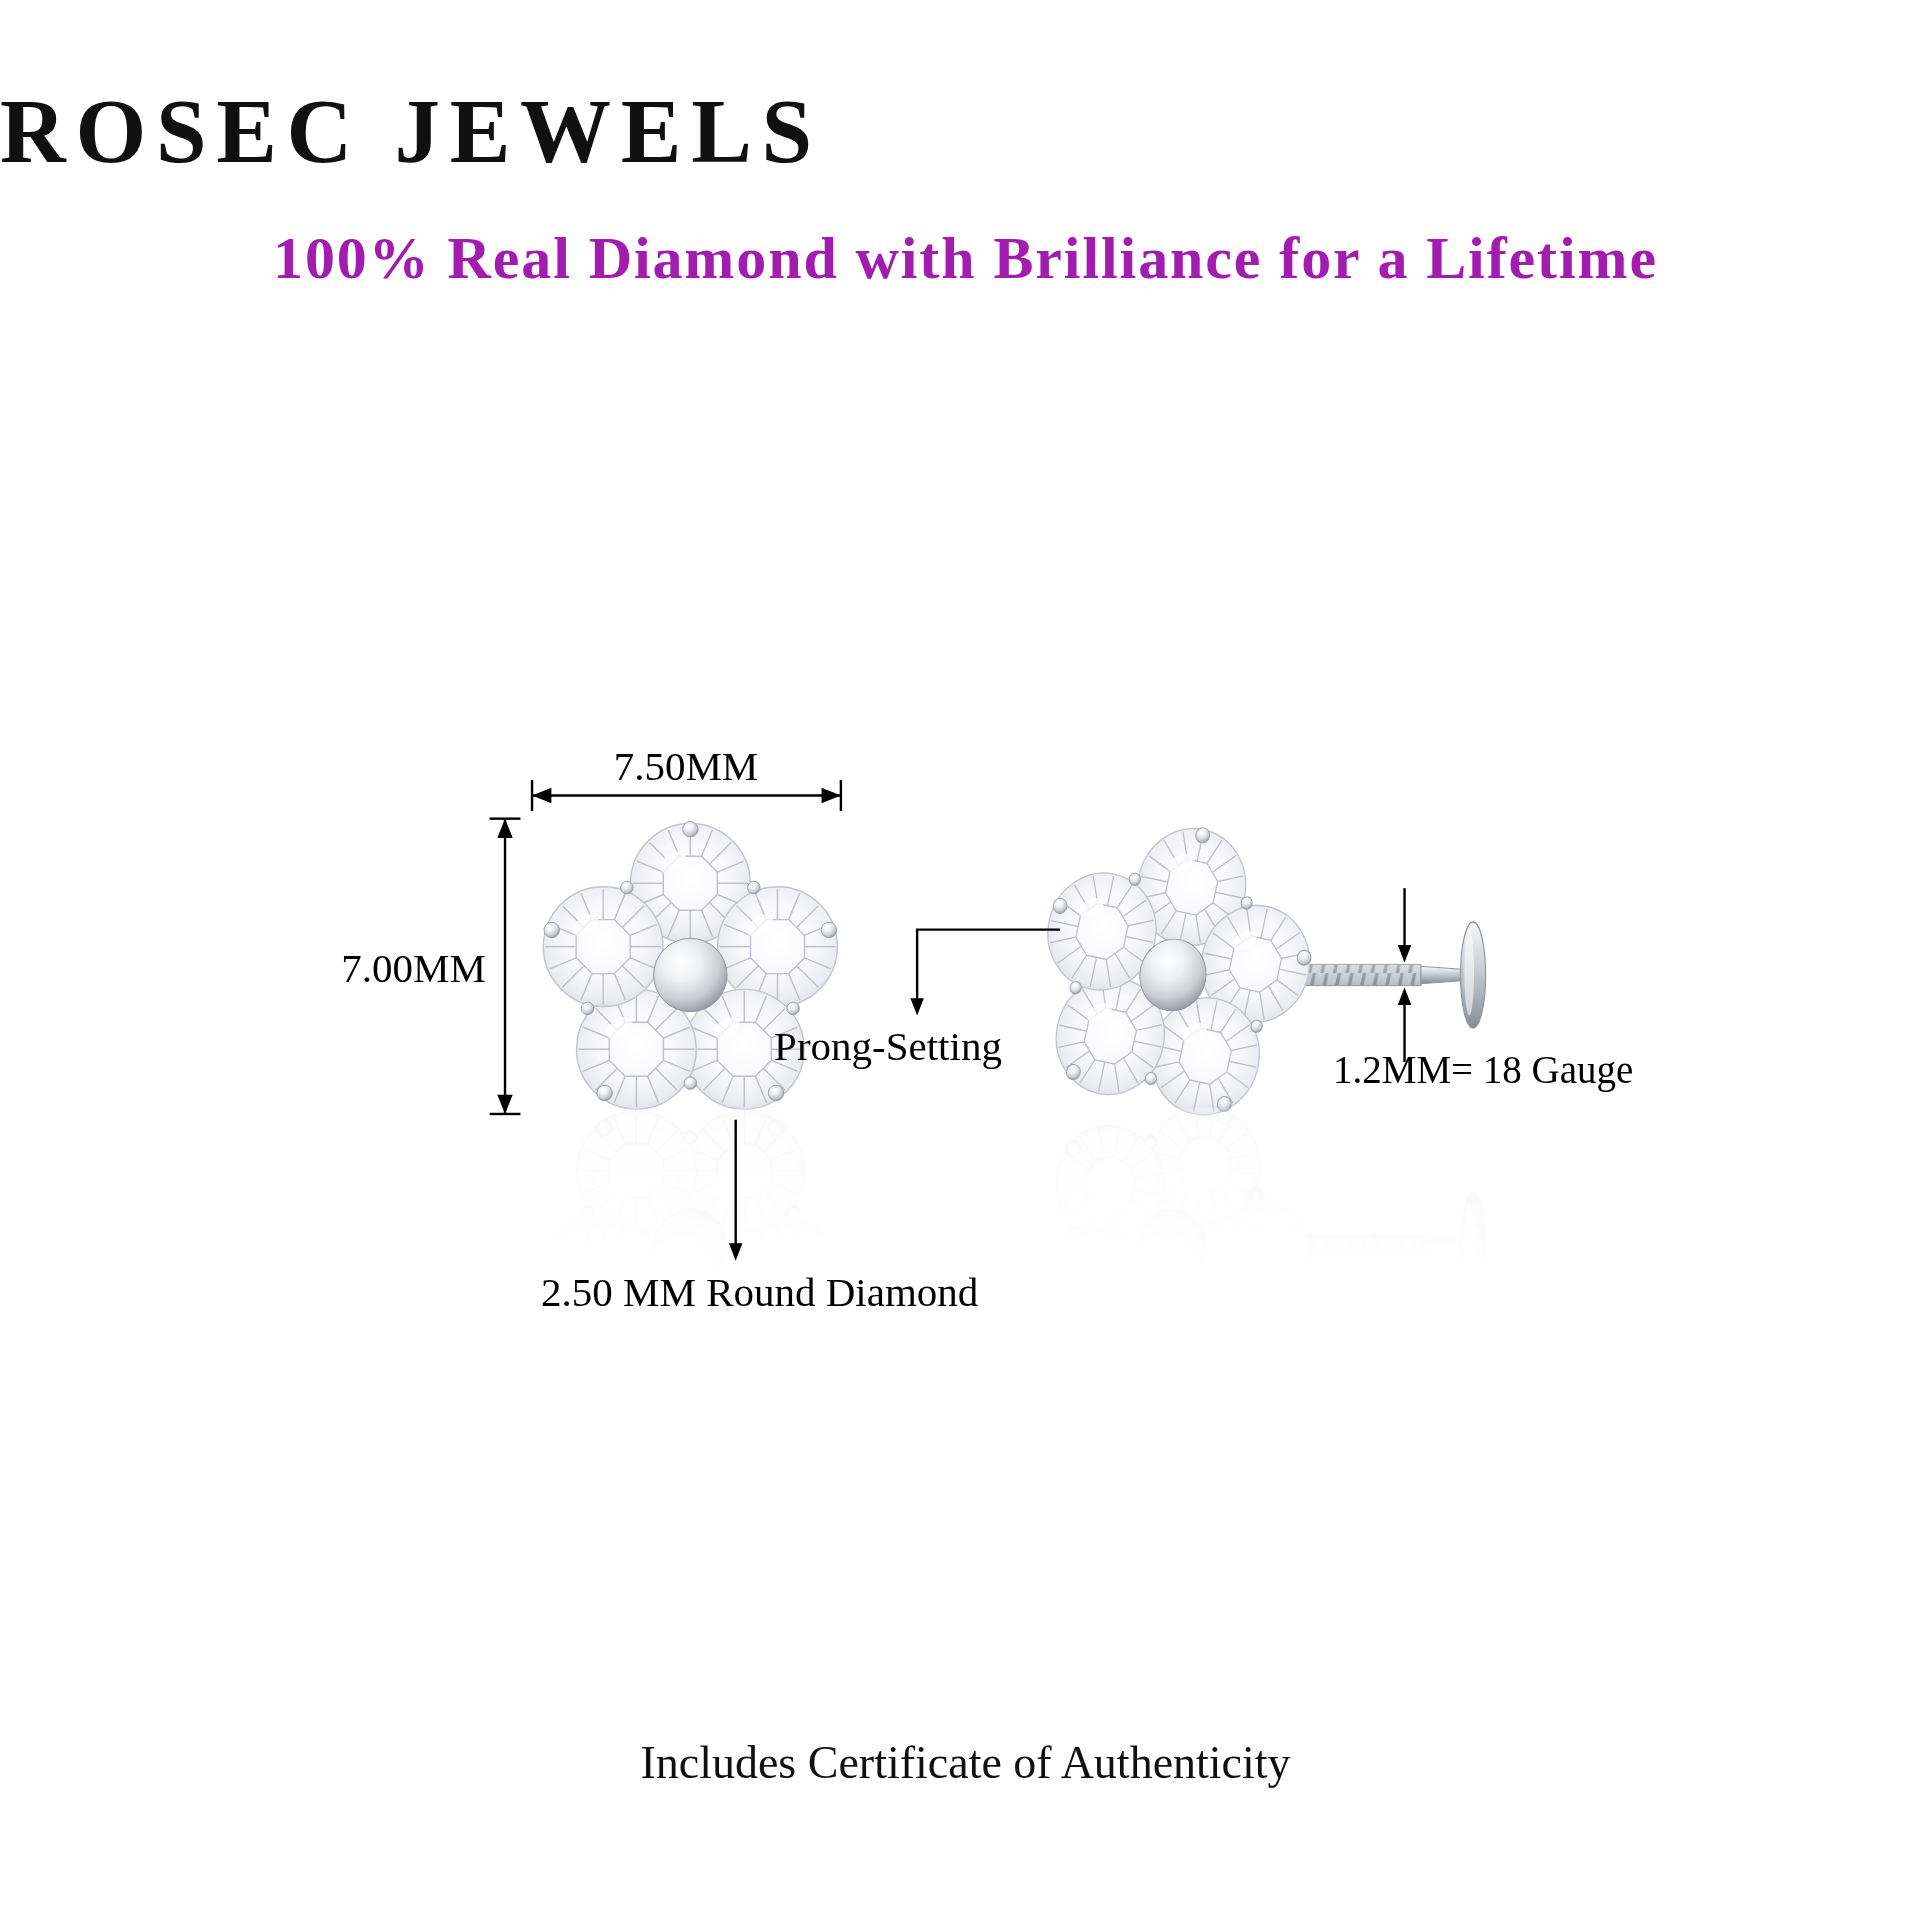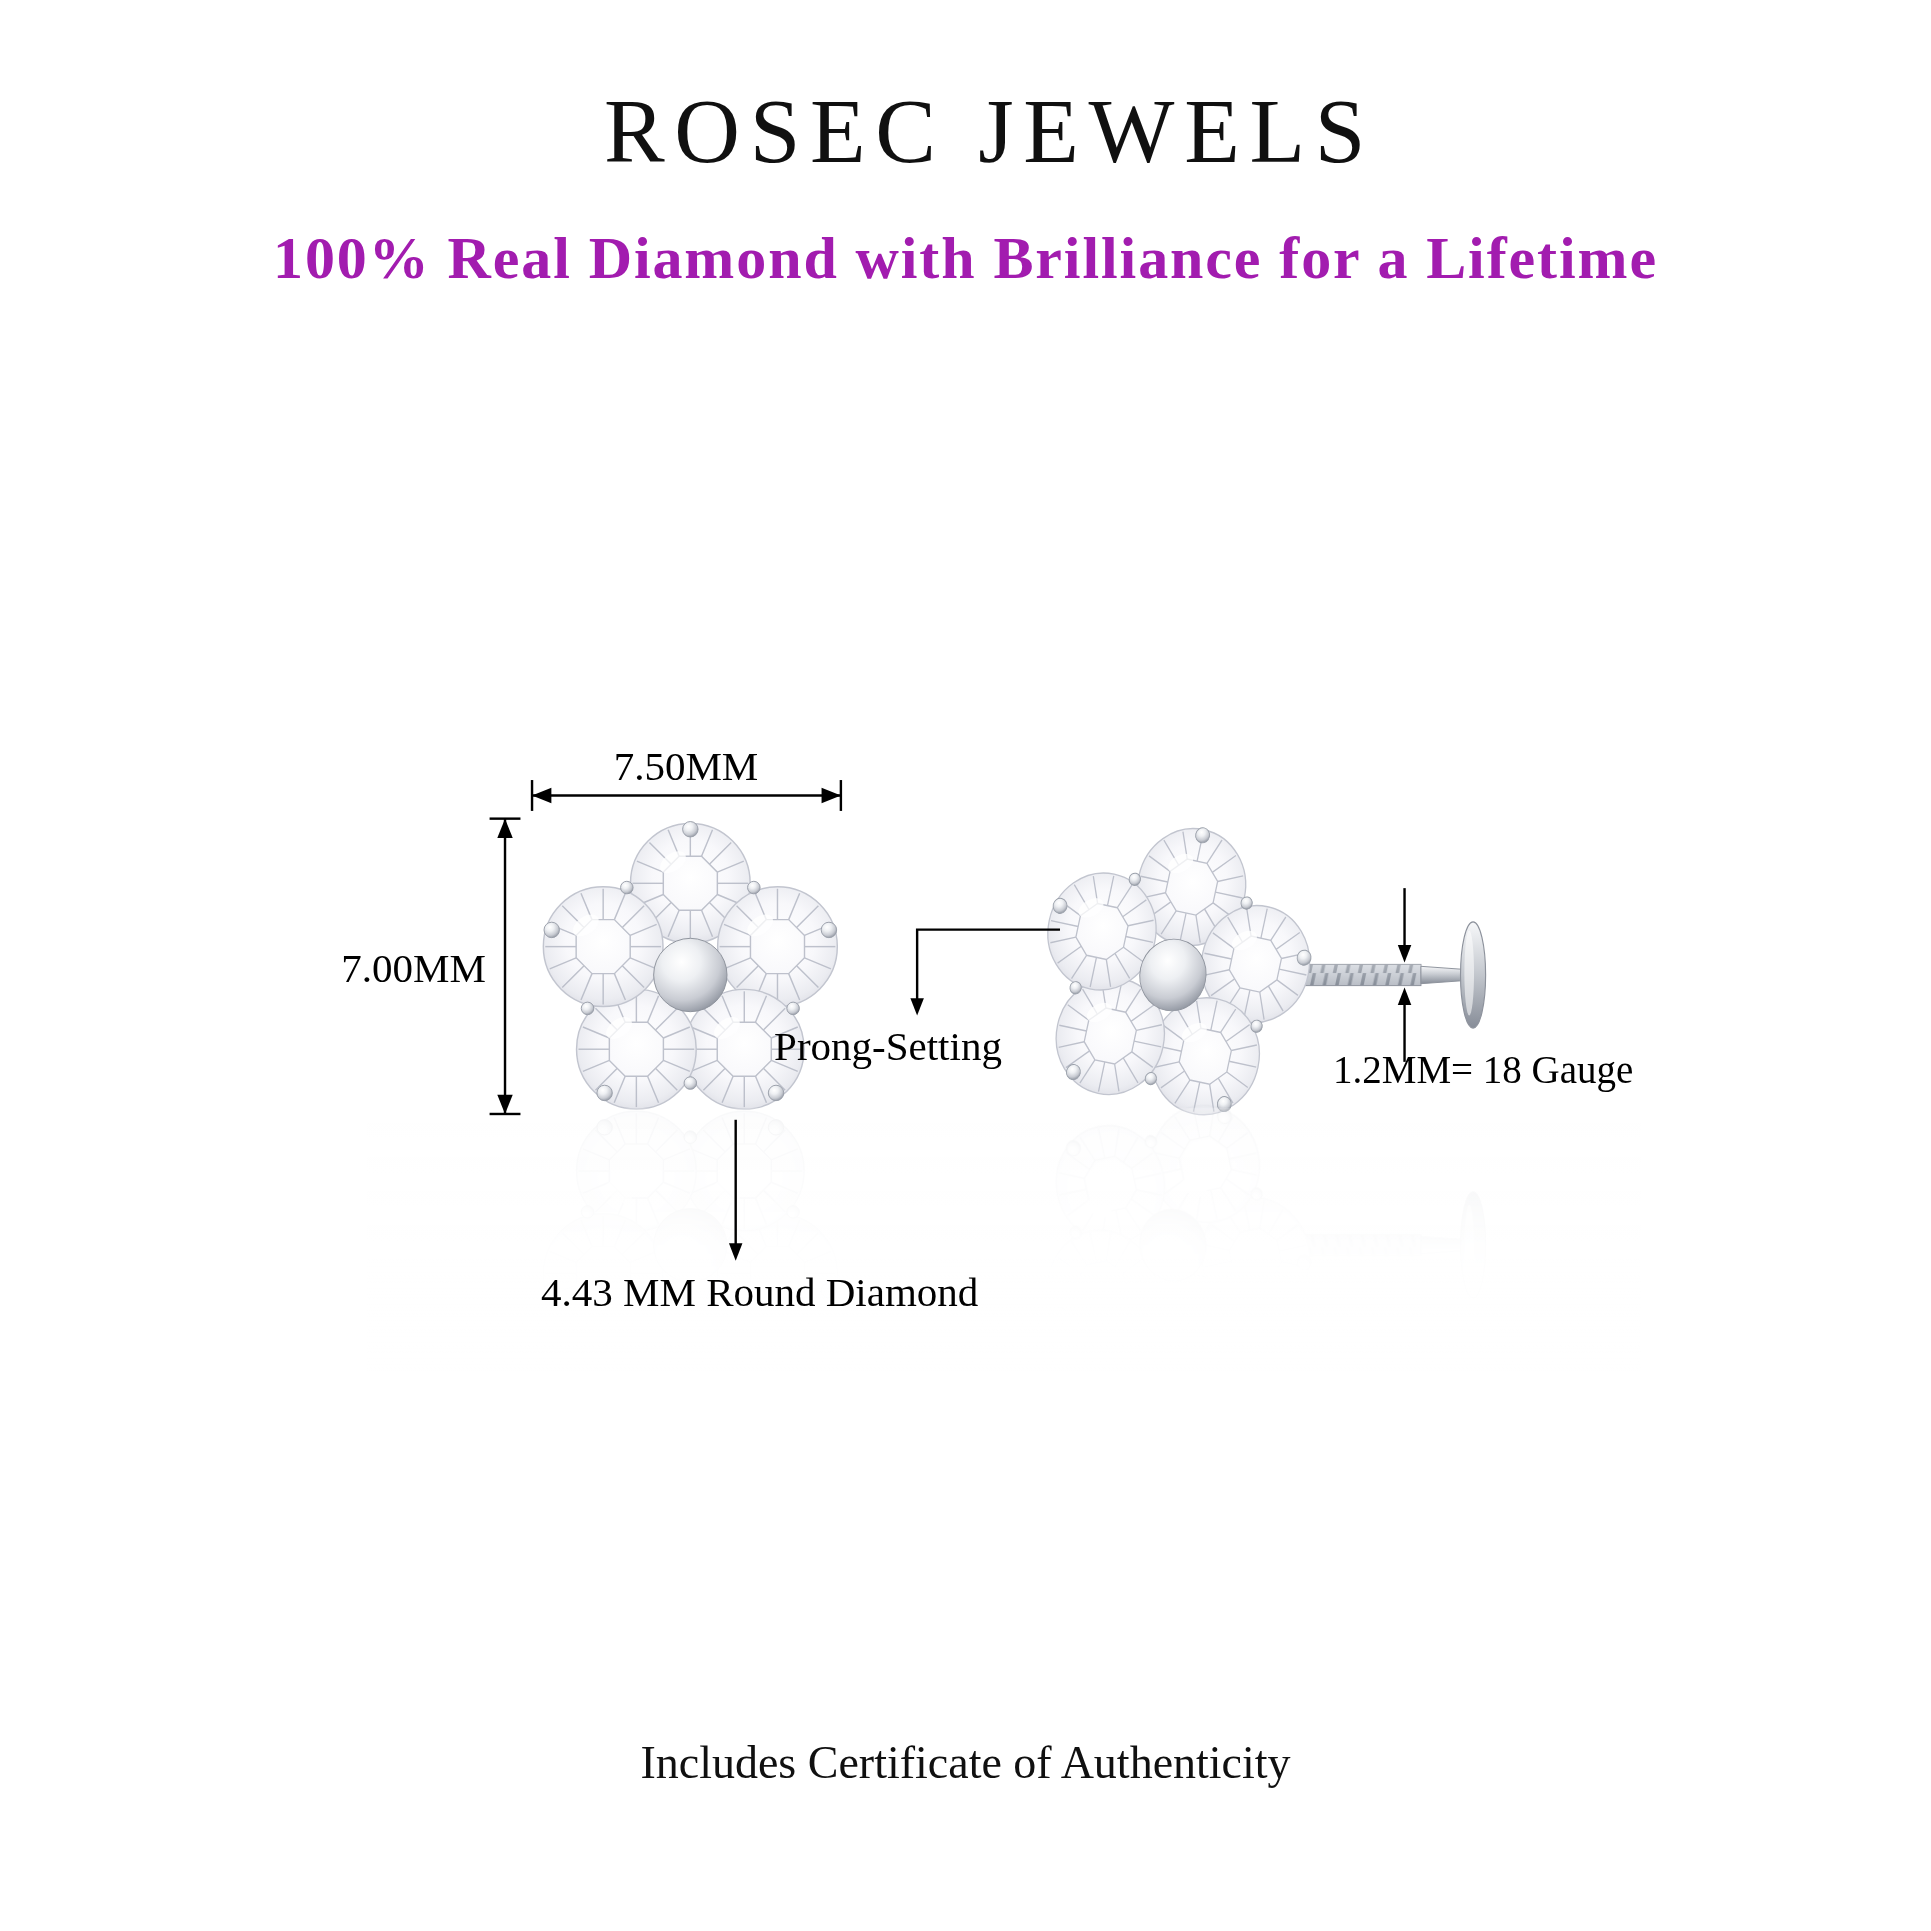--- a/index.html
+++ b/index.html
@@ -9,26 +9,24 @@
     width: 1931px;
     height: 1931px;
     background: #ffffff;
     font-family: "Liberation Serif", "DejaVu Serif", serif;
     color: #111111;
     overflow: hidden;
   }
   .brand-title {
     position: absolute;
     top: 79px; left: 0; width: 100%;
-    text-align: center;
     font-size: 91px;
-    font-weight: normal;
+    font-weight: bold;
     letter-spacing: 9.7px;
     color: #101010;
-    padding-left: 48px;
   }
   .brand-tagline {
     position: absolute;
     top: 224px; left: 0; width: 100%;
     text-align: center;
     font-size: 60px;
     font-weight: 600;
     letter-spacing: 1.9px;
     color: #a21caf;
   }
@@ -201,19 +199,19 @@
       <polygon points="762,1306 755,1288 769,1288" fill="#000000" stroke="none"></polygon>
     </g>
   </svg>
 
   <div class="dim-label label-width">7.50MM</div>
   <div class="dim-label label-height">7.00MM</div>
   <div class="dim-label label-prong">Prong-Setting</div>
   <div class="dim-label label-gauge">1.2MM= 18 Gauge</div>
 
   <div class="stone-note">
-    <div>4.43 MM Round Diamond</div>
+    <div>2.50 MM Round Diamond</div>
   </div>
 
   <div class="footer-note">Includes Certificate of Authenticity</div>
 
 </div>
 
 
 </body></html>

